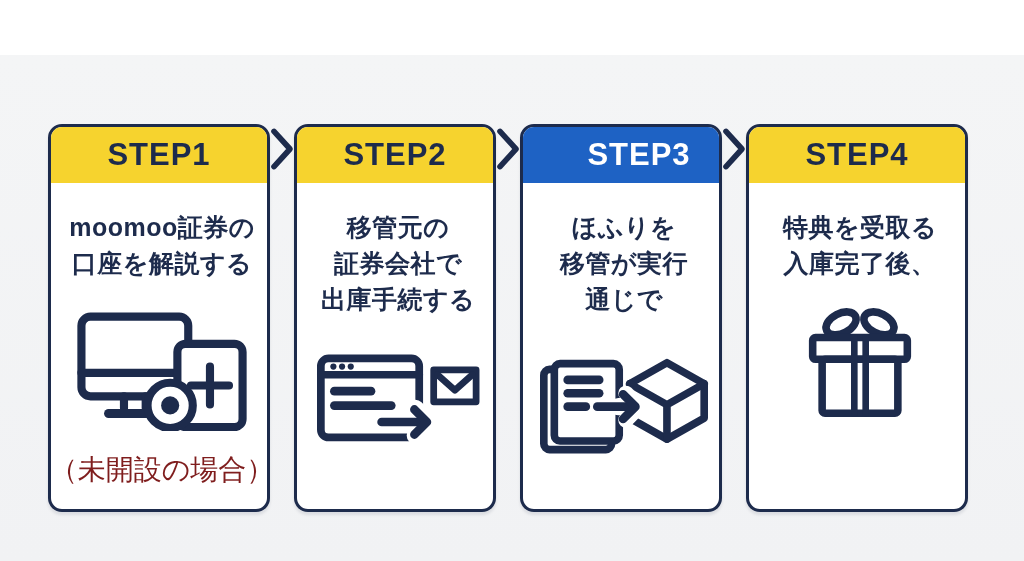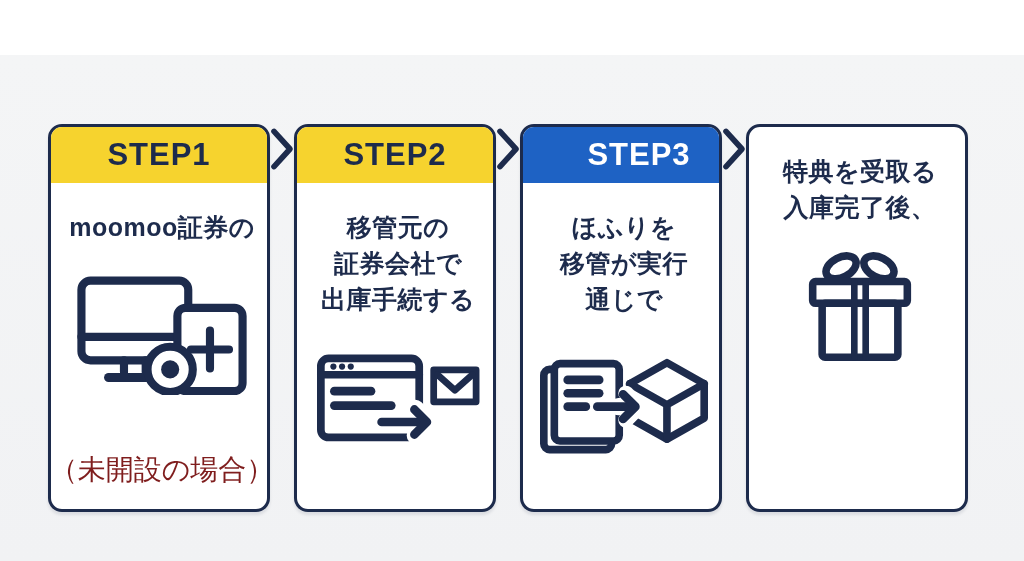--- a/index.html
+++ b/index.html
@@ -72,20 +72,21 @@
 
 <div class="flow">
 
   <div class="card wide card1">
     <div class="card-header">
       <span>STEP1</span>
     </div>
     <div class="card-body">
       <div class="desc">
         <span>moomoo証券の</span>
+        <span>口座を解説する</span>
 
       </div>
       <div class="icon-wrap">
         <svg width="172" height="120" viewBox="0 0 190 132">
           <rect class="st fw" x="6" y="6" width="118" height="88" rx="10" stroke-width="9"></rect>
           <line class="st" x1="6" y1="68" x2="124" y2="68" stroke-width="9"></line>
           <circle class="fn" cx="97" cy="81" r="5"></circle>
           <path class="st" d="M53 94 v13 M77 94 v13" stroke-width="9"></path>
           <line class="st" x1="36" y1="113" x2="94" y2="113" stroke-width="10"></line>
           <rect class="st fw" x="112" y="36" width="72" height="92" rx="9" stroke-width="9"></rect>
@@ -168,20 +169,23 @@
     </div>
   </div>
 
   <div class="arrow-gap">
     <svg width="26" height="50" viewBox="0 0 30 54">
       <polyline class="st" points="5,5 25,27 5,49" stroke-width="7"></polyline>
     </svg>
   </div>
 
   <div class="card wide card4">
+    <div class="card-header">
+      <span>STEP4</span>
+    </div>
     <div class="card-body">
       <div class="desc">
         <span>特典を受取る</span>
         <span>入庫完了後、</span>
 
       </div>
       <div class="icon-wrap">
         <svg width="106" height="116" viewBox="0 0 112 122">
           <ellipse class="st" cx="36" cy="17" rx="17" ry="10.5" stroke-width="8" transform="rotate(-27 36 17)"></ellipse>
           <ellipse class="st" cx="76" cy="17" rx="17" ry="10.5" stroke-width="8" transform="rotate(27 76 17)"></ellipse>

